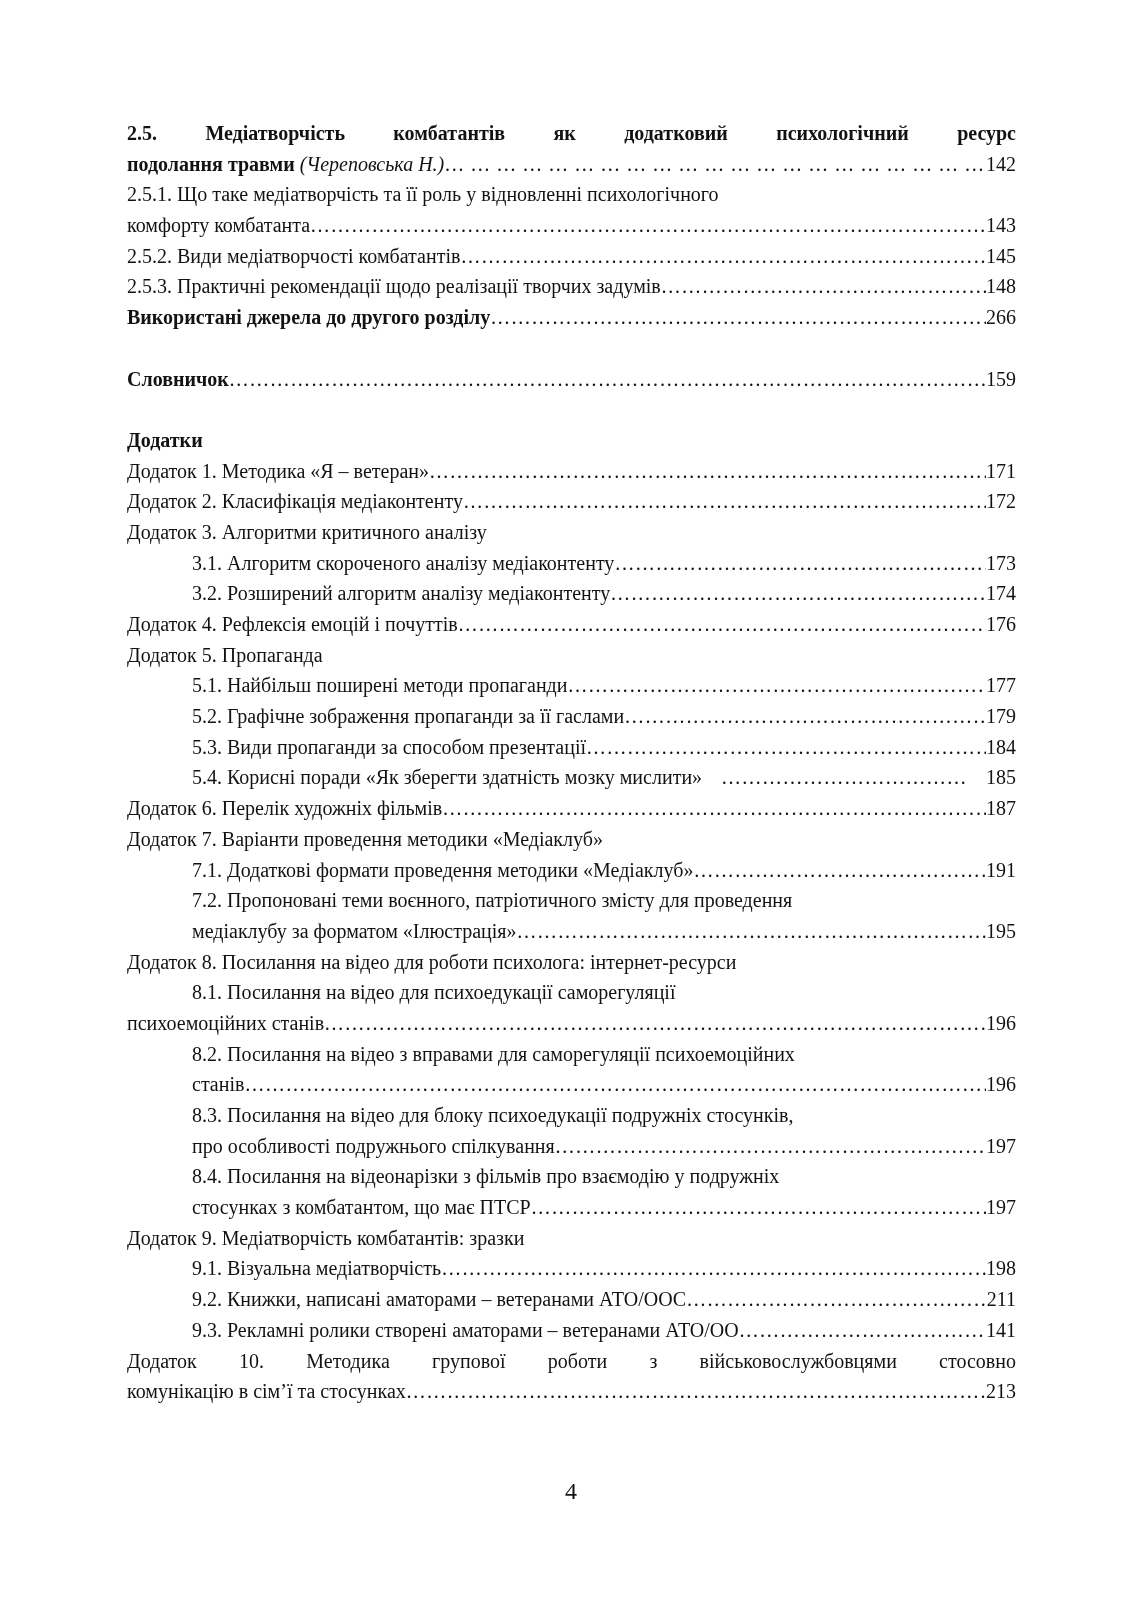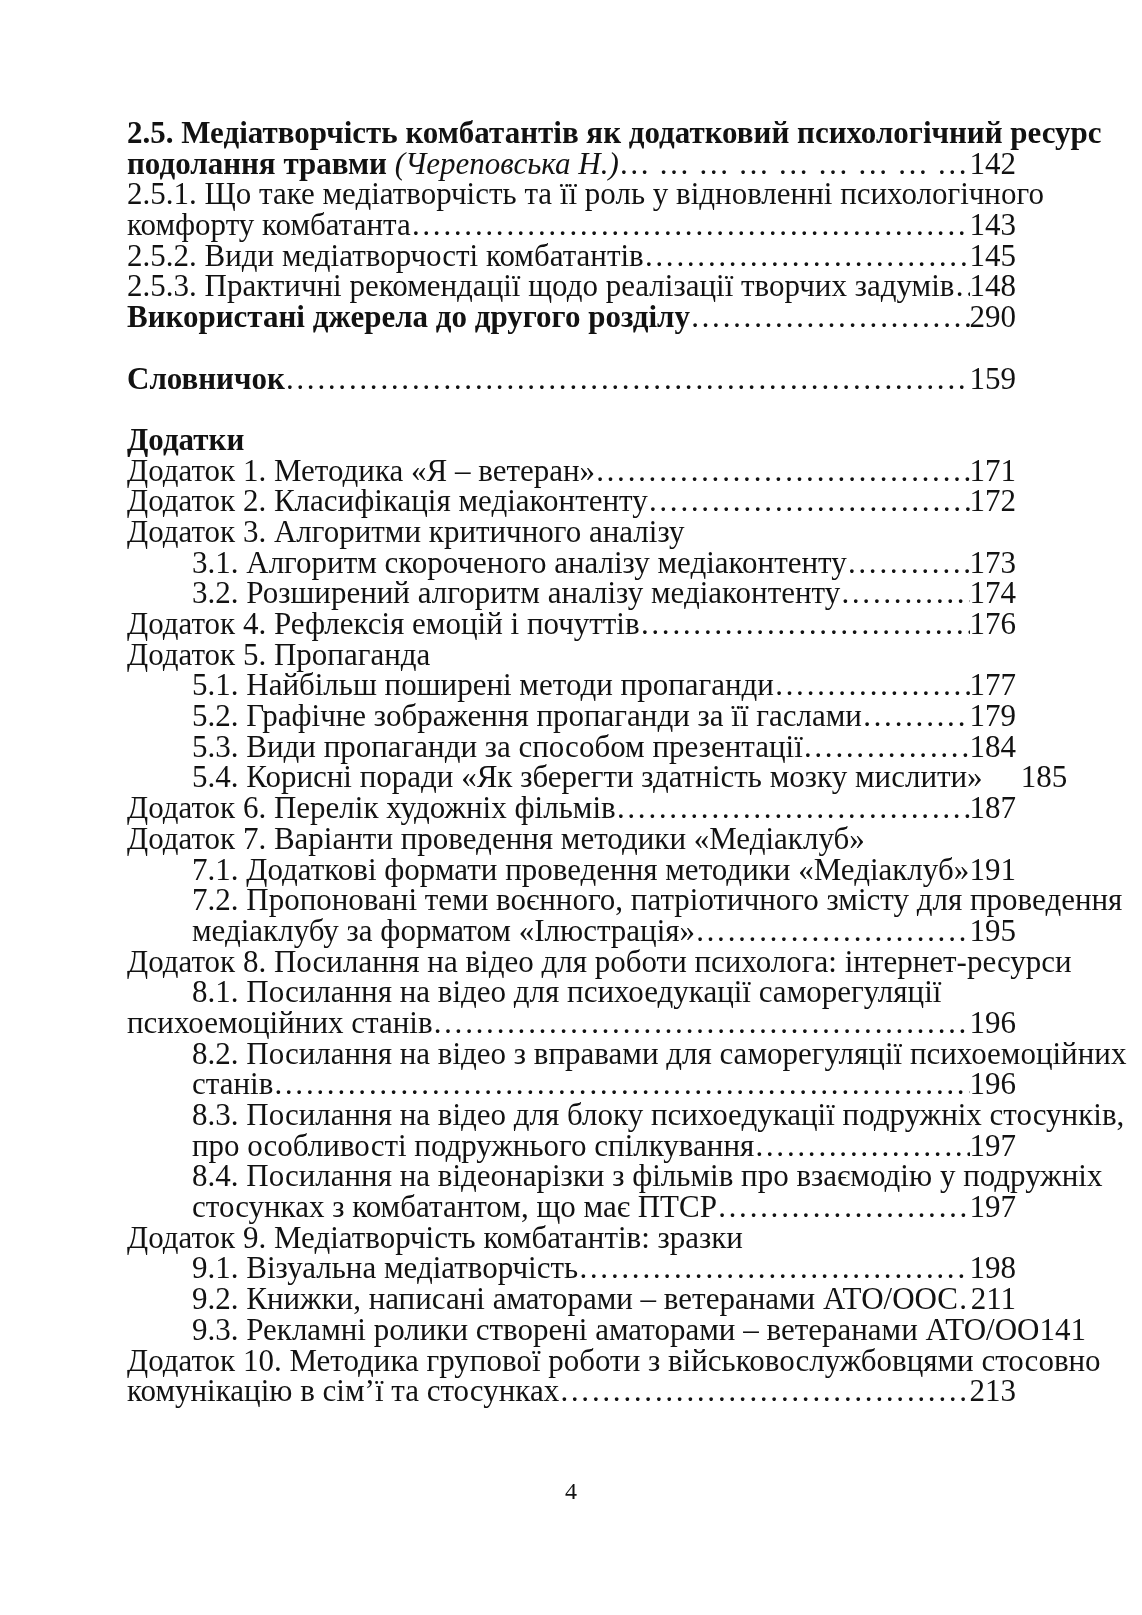--- a/index.html
+++ b/index.html
@@ -14,21 +14,21 @@
     background: #ffffff;
     font-family: "Liberation Serif", "DejaVu Serif", serif;
     color: #121212;
     overflow: hidden;
   }
   .toc {
     position: absolute;
     left: 127px;
     top: 118px;
     width: 889px;
-    font-size: 31px;
+    font-size: 20px;
     line-height: 30.7px;
   }
   .line {
     display: flex;
     align-items: baseline;
     height: 30.7px;
   }
   .line.blank { }
   .line.justify {
     display: block;
@@ -84,21 +84,21 @@
         <span class="pg">145</span>
       </div>
       <div class="line">
         <span class="seg">2.5.3. Практичні рекомендації щодо реалізації творчих задумів</span>
         <span class="leader">………………………………………………………………………………………………………………………………………………………………………………………………………………………………………………………………………………………………………………………………</span>
         <span class="pg">148</span>
       </div>
       <div class="line">
         <span class="seg b">Використані джерела до другого розділу</span>
         <span class="leader">………………………………………………………………………………………………………………………………………………………………………………………………………………………………………………………………………………………………………………………………</span>
-        <span class="pg">290</span>
+        <span class="pg">266</span>
       </div>
       <div class="line blank"></div>
       <div class="line">
         <span class="seg b">Словничок</span>
         <span class="leader">………………………………………………………………………………………………………………………………………………………………………………………………………………………………………………………………………………………………………………………………</span>
         <span class="pg">159</span>
       </div>
       <div class="line blank"></div>
       <div class="line">
         <span class="seg b">Додатки</span>

